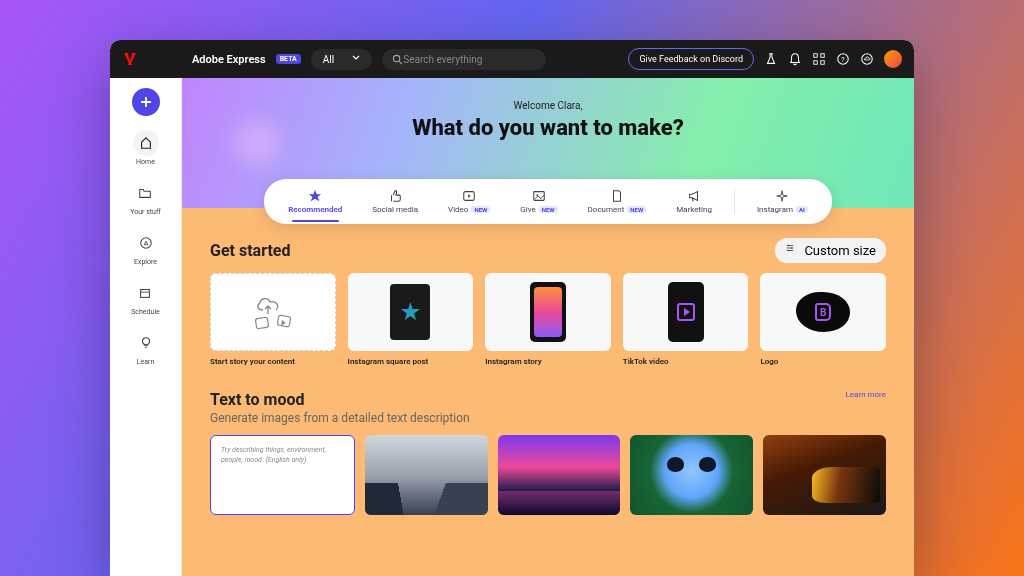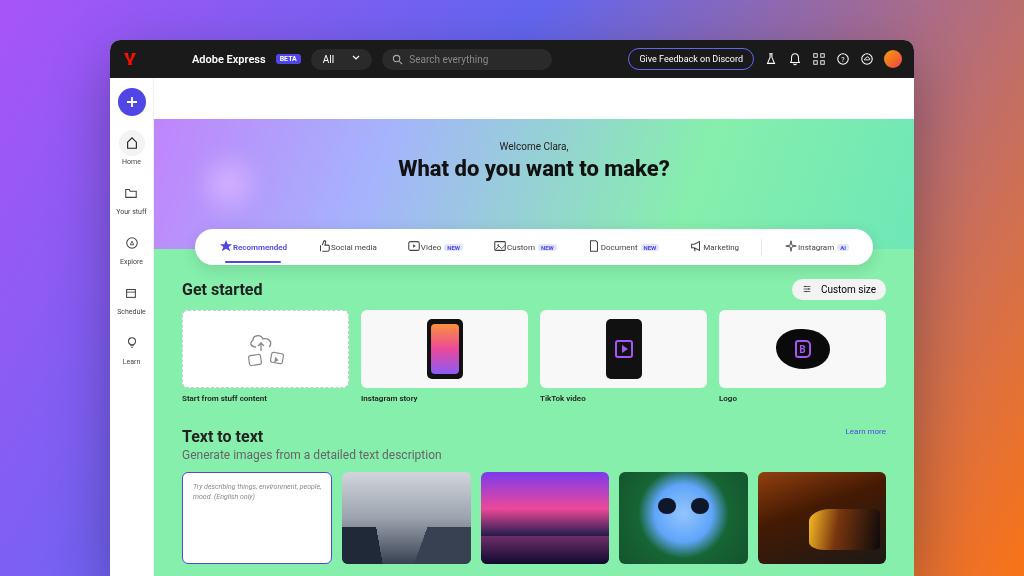--- a/index.html
+++ b/index.html
@@ -3,63 +3,63 @@
 <meta charset="utf-8">
 <style>
 * { margin: 0; padding: 0; box-sizing: border-box; font-family: -apple-system, BlinkMacSystemFont, "Segoe UI", Roboto, sans-serif; }
 body { width: 1024px; height: 576px; background: linear-gradient(120deg, #a855f7 0%, #6366f1 40%, #f97316 100%); overflow: hidden; }
 .window { position: absolute; left: 110px; top: 40px; width: 804px; height: 536px; background: #fff; border-radius: 10px 10px 0 0; overflow: hidden; box-shadow: 0 20px 60px rgba(0,0,0,0.3); }
 .topbar { height: 38px; background: #1a1a1a; display: flex; align-items: center; padding: 0 12px; gap: 10px; }
 .logo { width: 16px; height: 16px; display: flex; align-items: center; justify-content: center; }
 .brand { color: #fff; font-size: 11px; font-weight: 600; margin-left: 44px; }
 .beta-badge { background: #4f46e5; color: #fff; font-size: 7px; font-weight: 700; padding: 1px 4px; border-radius: 3px; }
 .filter-dropdown { background: #2a2a2a; color: #fff; font-size: 10px; padding: 5px 12px; border-radius: 14px; display: flex; align-items: flex-start; gap: 18px; cursor: pointer; }
-.search-wrap { flex: 1; display: flex; align-items: flex-end; background: #2a2a2a; border-radius: 14px; padding: 5px 10px; gap: 6px; max-width: 280px; }
+.search-wrap { flex: 1; display: flex; align-items: flex-end; background: #2a2a2a; border-radius: 14px; padding: 5px 10px; max-width: 280px; }
 .search-wrap input { background: transparent; border: none; color: #fff; font-size: 10px; outline: none; flex: 1; }
 .search-wrap input::placeholder { color: #888; }
 .topbar-spacer { flex: 1; }
 .feedback-btn { background: transparent; border: 1px solid #6366f1; color: #fff; font-size: 9px; padding: 5px 10px; border-radius: 14px; cursor: pointer; }
 .top-icons { display: flex; gap: 10px; align-items: center; }
 .top-icon { width: 14px; height: 14px; color: #fff; cursor: pointer; }
 .avatar { width: 18px; height: 18px; border-radius: 50%; background: linear-gradient(135deg,#f59e0b,#ef4444); cursor: pointer; }
 .body { display: flex; height: calc(100% - 38px); }
-.sidebar { width: 44px; background: #fff; border-right: 1px solid #eee; display: flex; flex-direction: column; align-items: center; padding-top: 10px; gap: 14px; }
+.sidebar { width: 72px; background: #fff; border-right: 1px solid #eee; display: flex; flex-direction: column; align-items: center; padding-top: 10px; gap: 14px; }
 .add-btn { width: 28px; height: 28px; border-radius: 50%; background: #4f46e5; color: #fff; display: flex; align-items: center; justify-content: center; font-size: 16px; cursor: pointer; }
 .nav-item { display: flex; flex-direction: column; align-items: center; gap: 2px; cursor: pointer; }
 .nav-item.active .nav-icon-wrap { background: #f3f3f3; }
 .nav-icon-wrap { width: 26px; height: 26px; border-radius: 50%; display: flex; align-items: center; justify-content: center; }
 .nav-label { font-size: 7px; color: #444; }
-.main { flex: 1; overflow-y: auto; background: #86efac; margin-top: 41px; }
+.main { flex: 1; overflow-y: auto; background: #fdba74; }
 .hero { height: 130px; background: linear-gradient(110deg, #c084fc 0%, #a5b4fc 30%, #86efac 70%, #6ee7b7 100%); position: relative; display: flex; flex-direction: column; align-items: center; justify-content: flex-start; padding-top: 22px; }
 .hero::before { content:""; position:absolute; left:30px; top:30px; width:90px; height:70px; background: radial-gradient(circle,#d8b4fe,transparent 60%); border-radius:50%; filter:blur(8px); }
 .welcome { font-size: 10px; color: #222; }
 .hero-title { font-size: 22px; font-weight: 800; color: #111; margin-top: 4px; }
 .tabstrip { position: absolute; bottom: -16px; background: #fff; border-radius: 22px; box-shadow: 0 4px 16px rgba(0,0,0,0.12); display: flex; padding: 8px 12px; gap: 6px; }
-.tab { display: flex; flex-direction: row; align-items: center; padding: 2px 12px; cursor: pointer; position: relative; }
+.tab { display: flex; flex-direction: column; align-items: center; padding: 2px 12px; cursor: pointer; position: relative; }
 .tab-icon { width: 14px; height: 14px; margin-bottom: 2px; }
 .tab-label { font-size: 8px; color: #444; display: flex; align-items: center; gap: 3px; }
 .tab.active .tab-label { color: #4f46e5; font-weight: 600; }
 .tab.active::after { content:""; position:absolute; bottom:-6px; left:20%; right:20%; height:2px; background:#4f46e5; border-radius:2px; }
 .mini-badge { background: #e0e7ff; color: #4f46e5; font-size: 6px; font-weight: 700; padding: 0 3px; border-radius: 3px; }
 .tab-divider { width:1px; background:#e5e5e5; margin:2px 4px; }
 .content { padding: 30px 28px 10px; }
 .section-head { display: flex; justify-content: space-between; align-items: center; margin-bottom: 10px; }
 .section-title { font-size: 16px; font-weight: 700; color: #222; }
-.custom-size-btn { background: #f3f3f3; border: none; font-size: 10px; padding: 5px 10px; border-radius: 12px; display: flex; align-items: flex-start; gap: 9px; cursor: pointer; }
+.custom-size-btn { background: #f3f3f3; border: none; font-size: 13px; padding: 5px 10px; border-radius: 12px; display: flex; align-items: flex-start; gap: 9px; cursor: pointer; }
 .card-row { display: flex; gap: 12px; }
 .card { flex: 1; cursor: pointer; }
 .card-thumb { height: 78px; background: #f8f8f8; border-radius: 6px; display: flex; align-items: center; justify-content: center; position: relative; overflow: hidden; }
 .card-thumb.dashed { border: 1.5px dashed #ccc; background: #fff; }
 .card-label { font-size: 8px; font-weight: 600; color: #222; margin-top: 6px; }
 .section2 { padding: 14px 28px 0; }
 .section2-head { display:flex; justify-content:space-between; align-items:flex-start; }
 .section-sub { font-size: 12px; color: #666; margin-top: 2px; }
 .learn-more { color: #4f46e5; font-size: 8px; cursor: pointer; }
 .t2i-row { display: flex; gap: 10px; margin-top: 10px; }
-.t2i-card { flex: 1; height: 92px; border-radius: 6px; overflow: hidden; cursor: pointer; }
+.t2i-card { flex: 1; height: 80px; border-radius: 6px; overflow: hidden; cursor: pointer; }
 .prompt-card { border: 1.5px solid #4f46e5; background: #fff; padding: 10px; }
 .prompt-text { font-size: 7px; font-style: italic; color: #888; line-height: 1.4; }
 .img-mountain { background: linear-gradient(180deg,#d1d5db 0%,#9ca3af 50%,#374151 100%); position:relative; }
 .img-mountain::after{content:"";position:absolute;bottom:0;left:0;right:0;height:40%;background:linear-gradient(80deg,#1f2937 30%,transparent 30%),linear-gradient(-70deg,#374151 40%,transparent 40%);}
 .img-sunset { background: linear-gradient(180deg,#7c3aed 0%,#ec4899 40%,#1e1b4b 70%); position:relative; }
 .img-sunset::after{content:"";position:absolute;bottom:0;left:0;right:0;height:30%;background:linear-gradient(180deg,rgba(236,72,153,0.4),#0f0a2e);}
 .img-fluffy { background: radial-gradient(circle at 50% 45%,#93c5fd 0%,#60a5fa 35%,#166534 55%,#14532d 100%); position:relative; }
 .img-fluffy::before{content:"";position:absolute;left:30%;top:28%;width:14%;height:18%;background:#0f172a;border-radius:50%;}
 .img-fluffy::after{content:"";position:absolute;right:30%;top:28%;width:14%;height:18%;background:#0f172a;border-radius:50%;}
 .img-car { background: linear-gradient(160deg,#92400e 0%,#451a03 40%,#1c1917 100%); position:relative; }
@@ -214,21 +214,21 @@
                 <span class="mini-badge">NEW</span>
               </span>
           </div>
           <div class="tab">
             <svg class="tab-icon" viewBox="0 0 16 16">
                 <rect x="2" y="3" width="12" height="10" rx="1" stroke="#444" stroke-width="1.2" fill="none"></rect>
                 <circle cx="6" cy="7" r="1" fill="#444"></circle>
                 <path d="M3 12 L7 8 L10 11 L14 7" stroke="#444" fill="none"></path>
               </svg>
             <span class="tab-label">
-                <span>Custom</span>
+                <span>Give</span>
                 <span class="mini-badge">NEW</span>
               </span>
           </div>
           <div class="tab">
             <svg class="tab-icon" viewBox="0 0 16 16">
                 <path d="M4 2 L10 2 L12 4 L12 14 L4 14 Z" stroke="#444" stroke-width="1.2" fill="none"></path>
               </svg>
             <span class="tab-label">
                 <span>Document</span>
                 <span class="mini-badge">NEW</span>
@@ -272,21 +272,29 @@
           <div class="card">
             <div class="card-thumb dashed">
               <svg width="50" height="40" viewBox="0 0 50 40">
                 <path d="M15 18 C10 18 8 14 12 11 C12 6 20 5 22 10 C28 8 32 14 28 18" stroke="#888" stroke-width="1.3" fill="none"></path>
                 <path d="M20 14 L20 22 M17 17 L20 14 L23 17" stroke="#888" stroke-width="1.3" fill="none"></path>
                 <rect x="8" y="26" width="12" height="10" rx="2" stroke="#888" stroke-width="1.2" fill="none" transform="rotate(-8 14 31)"></rect>
                 <rect x="30" y="24" width="12" height="10" rx="2" stroke="#888" stroke-width="1.2" fill="none" transform="rotate(10 36 29)"></rect>
                 <path d="M34 28 L38 31 L34 34 Z" fill="#888" transform="rotate(10 36 29)"></path>
               </svg>
             </div>
-            <div class="card-label">Start from stuff content</div>
+            <div class="card-label">Start story your content</div>
+          </div>
+          <div class="card">
+            <div class="card-thumb">
+                <div class="ig-post">
+                  <div class="star-shape"></div>
+                </div>
+              </div>
+            <div class="card-label">Instagram square post</div>
           </div>
           <div class="card">
             <div class="card-thumb">
                 <div class="phone-frame">
                   <div class="story-grad"></div>
                 </div>
               </div>
             <div class="card-label">Instagram story</div>
           </div>
           <div class="card">
@@ -304,21 +312,21 @@
                 </div>
               </div>
             <div class="card-label">Logo</div>
           </div>
         </div>
       </div>
 
       <div class="section2">
         <div class="section2-head">
           <div>
-            <div class="section-title">Text to text</div>
+            <div class="section-title">Text to mood</div>
             <div class="section-sub">Generate images from a detailed text description</div>
           </div>
           <span class="learn-more">Learn more</span>
         </div>
         <div class="t2i-row">
           <div class="t2i-card prompt-card">
             <div class="prompt-text">Try describing things, environment, people, mood. (English only)</div>
           </div>
           <div class="t2i-card img-mountain"></div>
           <div class="t2i-card img-sunset"></div>

